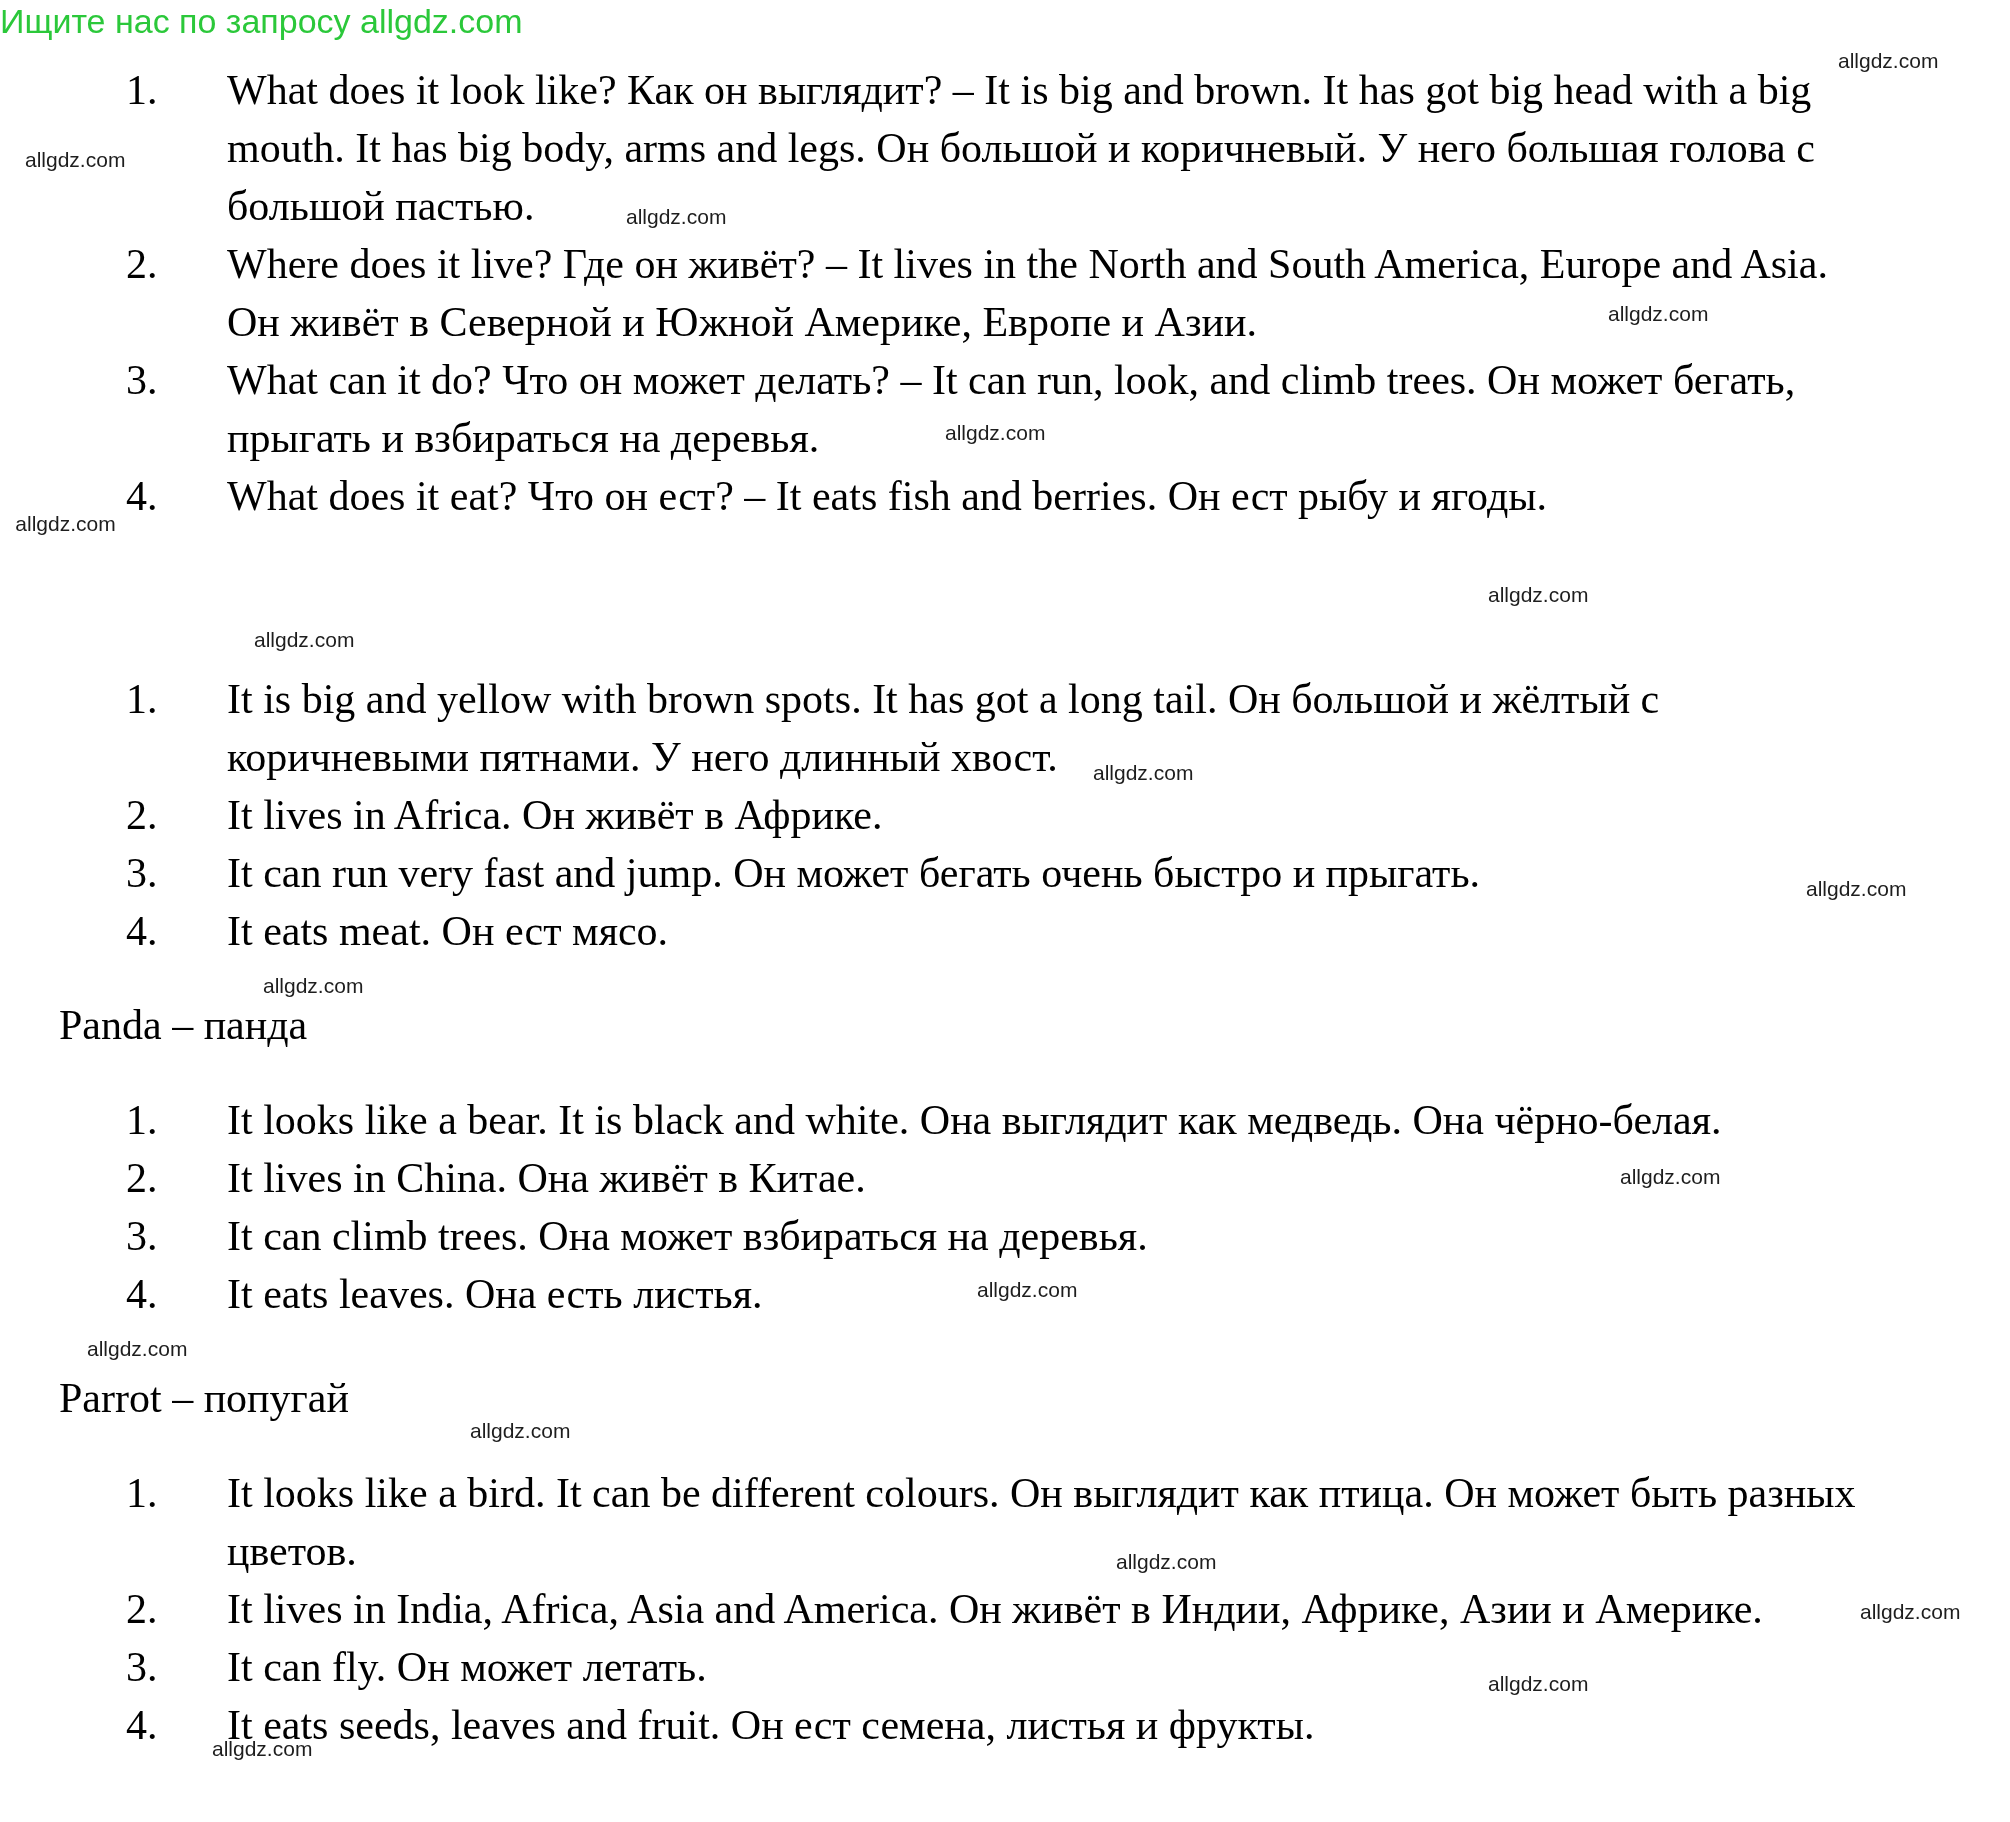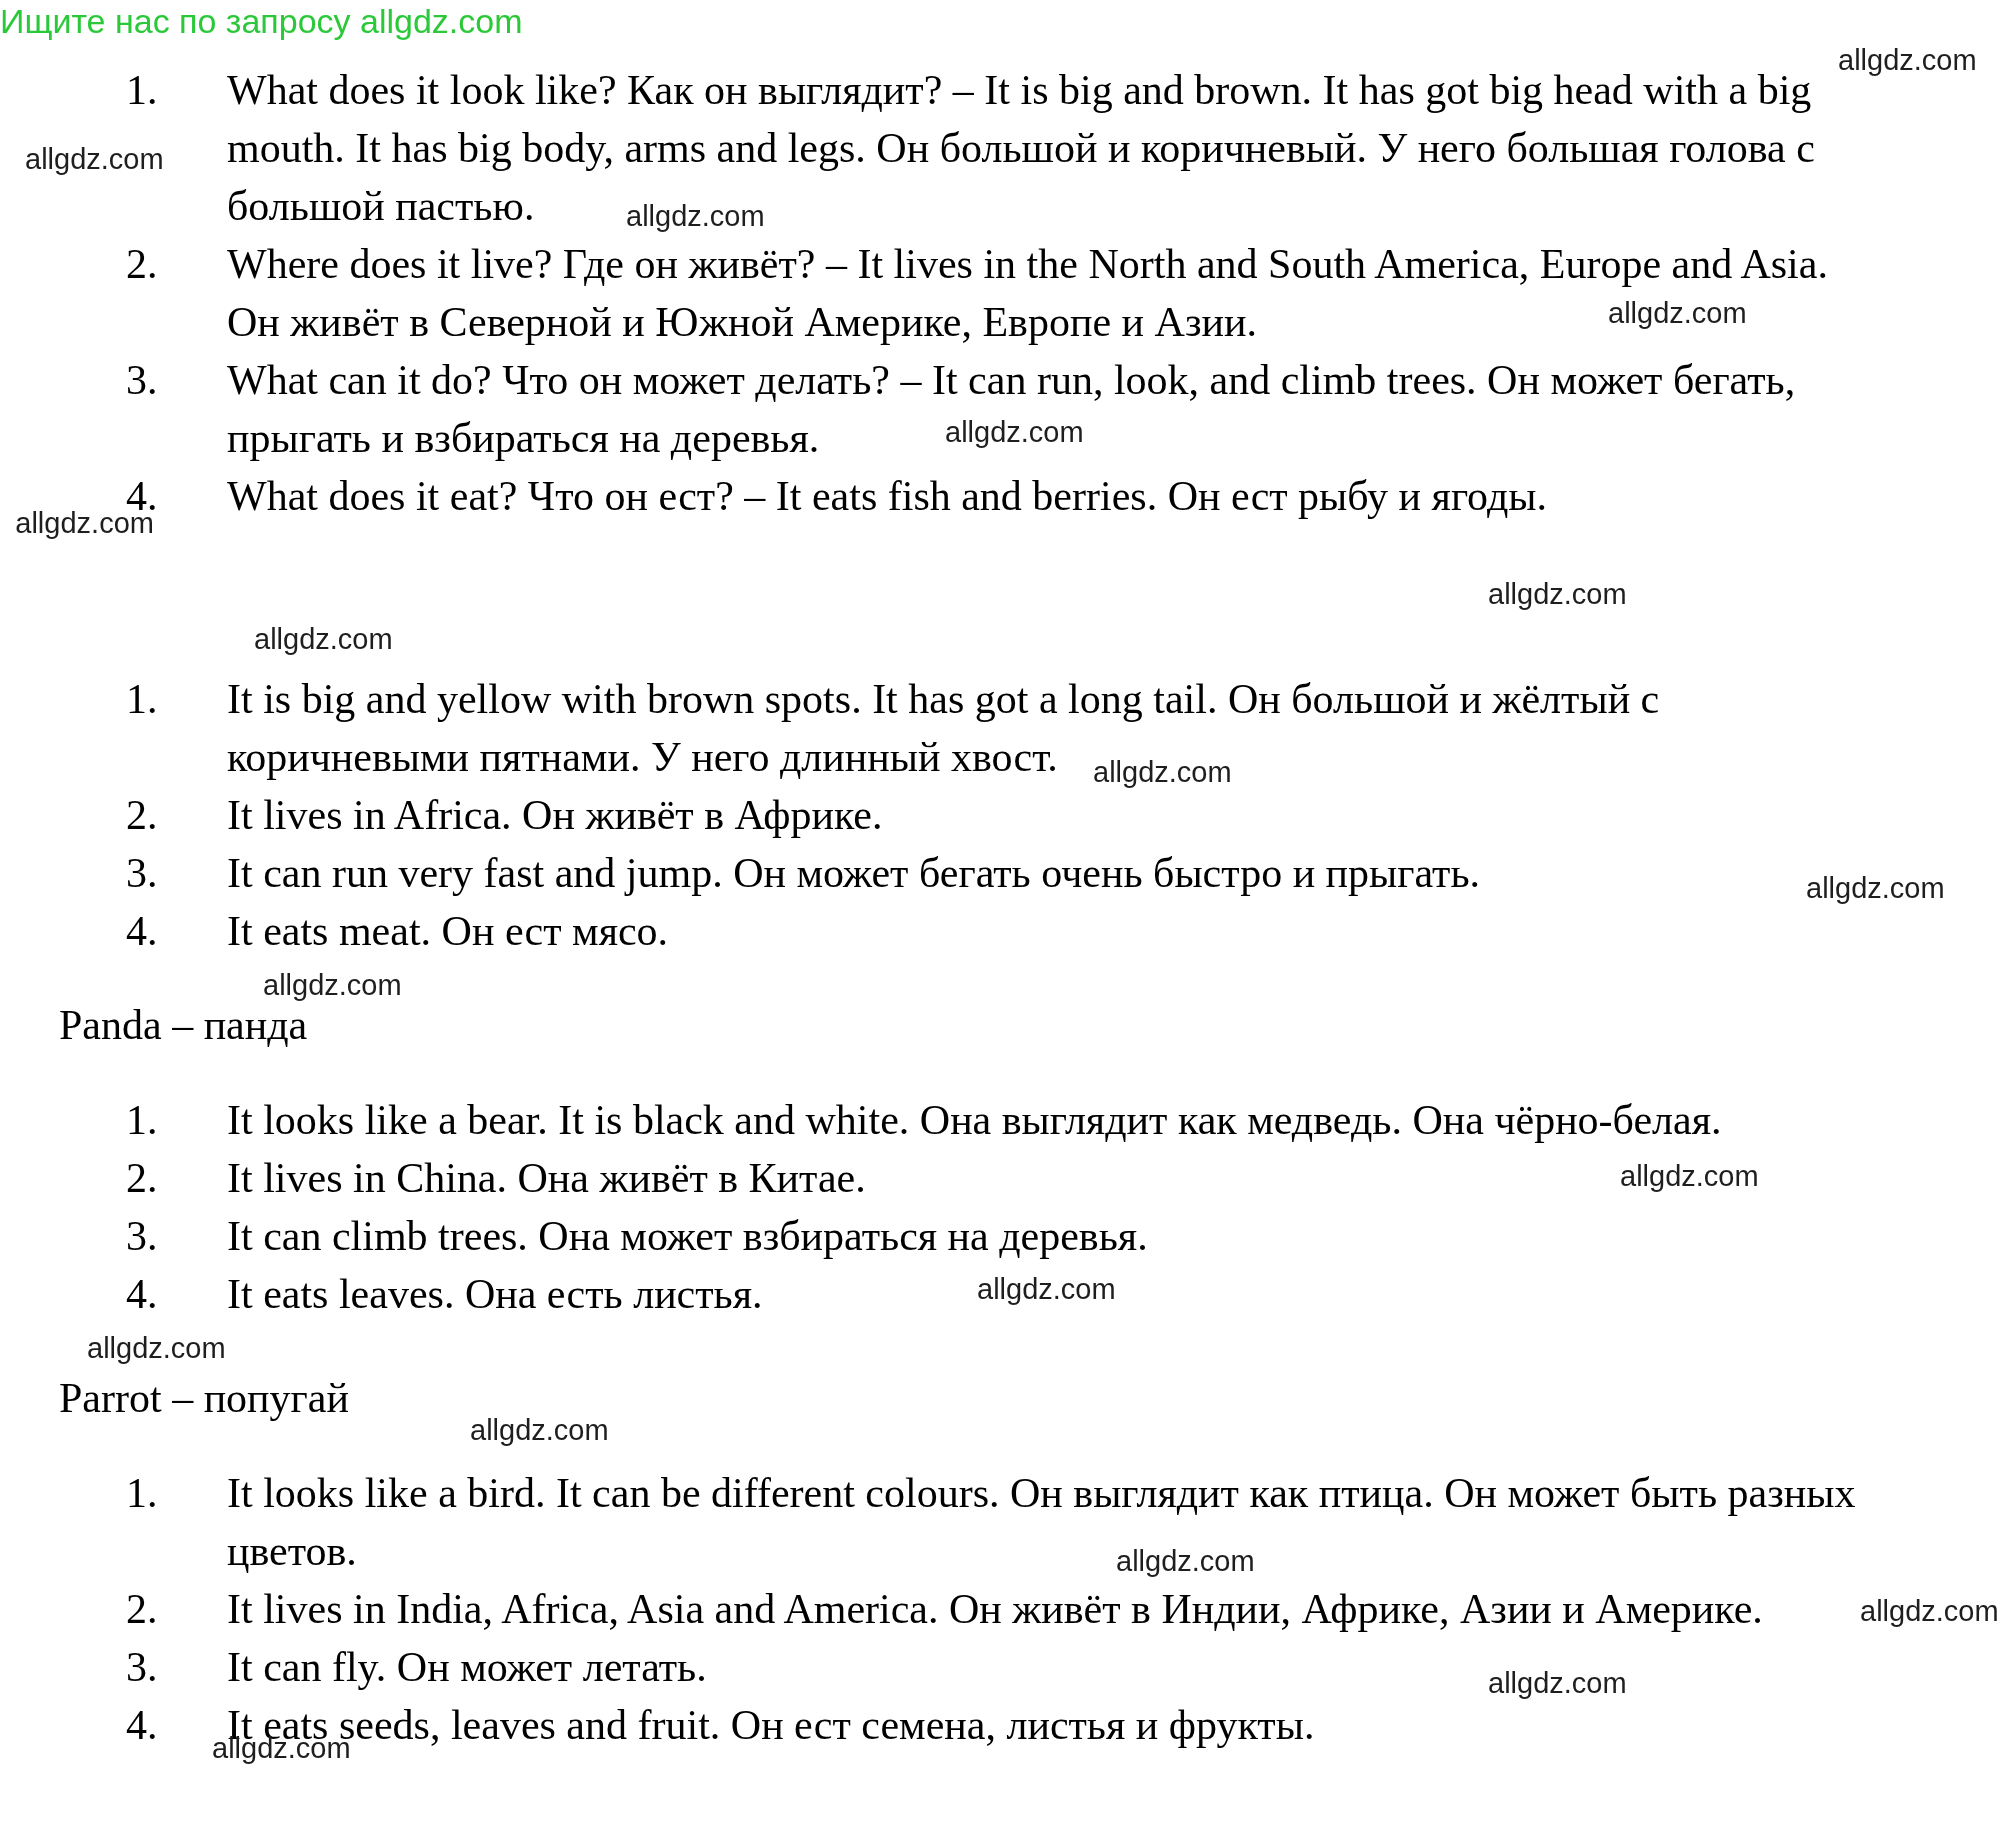--- a/index.html
+++ b/index.html
@@ -51,21 +51,21 @@
     width:1760px;
     font-size:42px;
     line-height:58px;
     color:#000000;
     white-space:pre-line;
     margin-left:33px;
   }
   .watermark{
     position:absolute;
     font-family:"Liberation Sans", sans-serif;
-    font-size:29px;
+    font-size:21px;
     line-height:27px;
     color:#1e1e1e;
     white-space:nowrap;
   }
   .purple-footer{
     position:absolute;
     top:1771px; left:0;
     width:2011px;
     text-align:center;
     font-family:"Liberation Sans", sans-serif;

